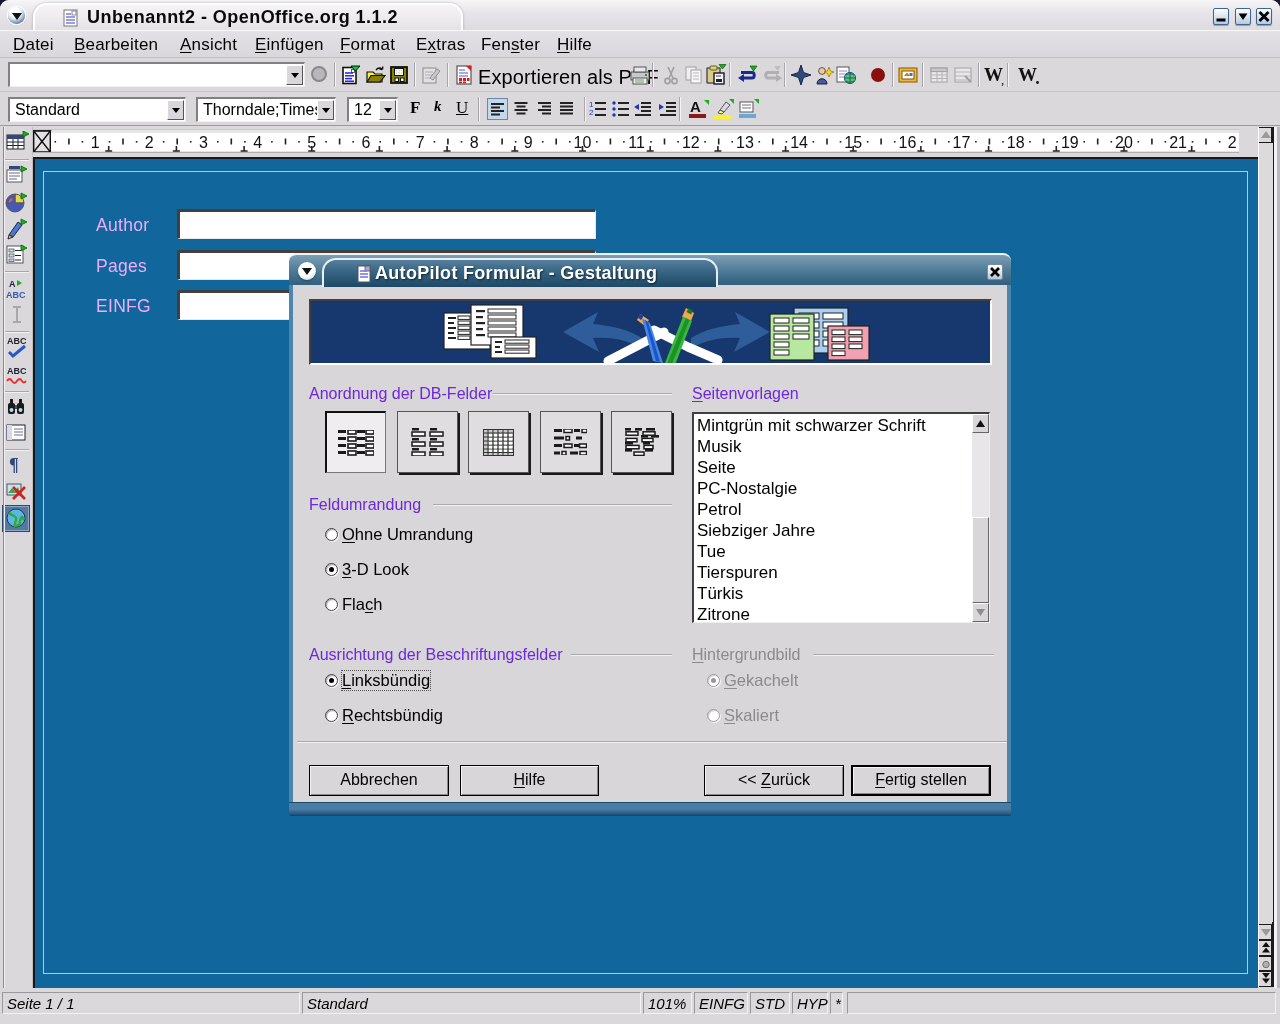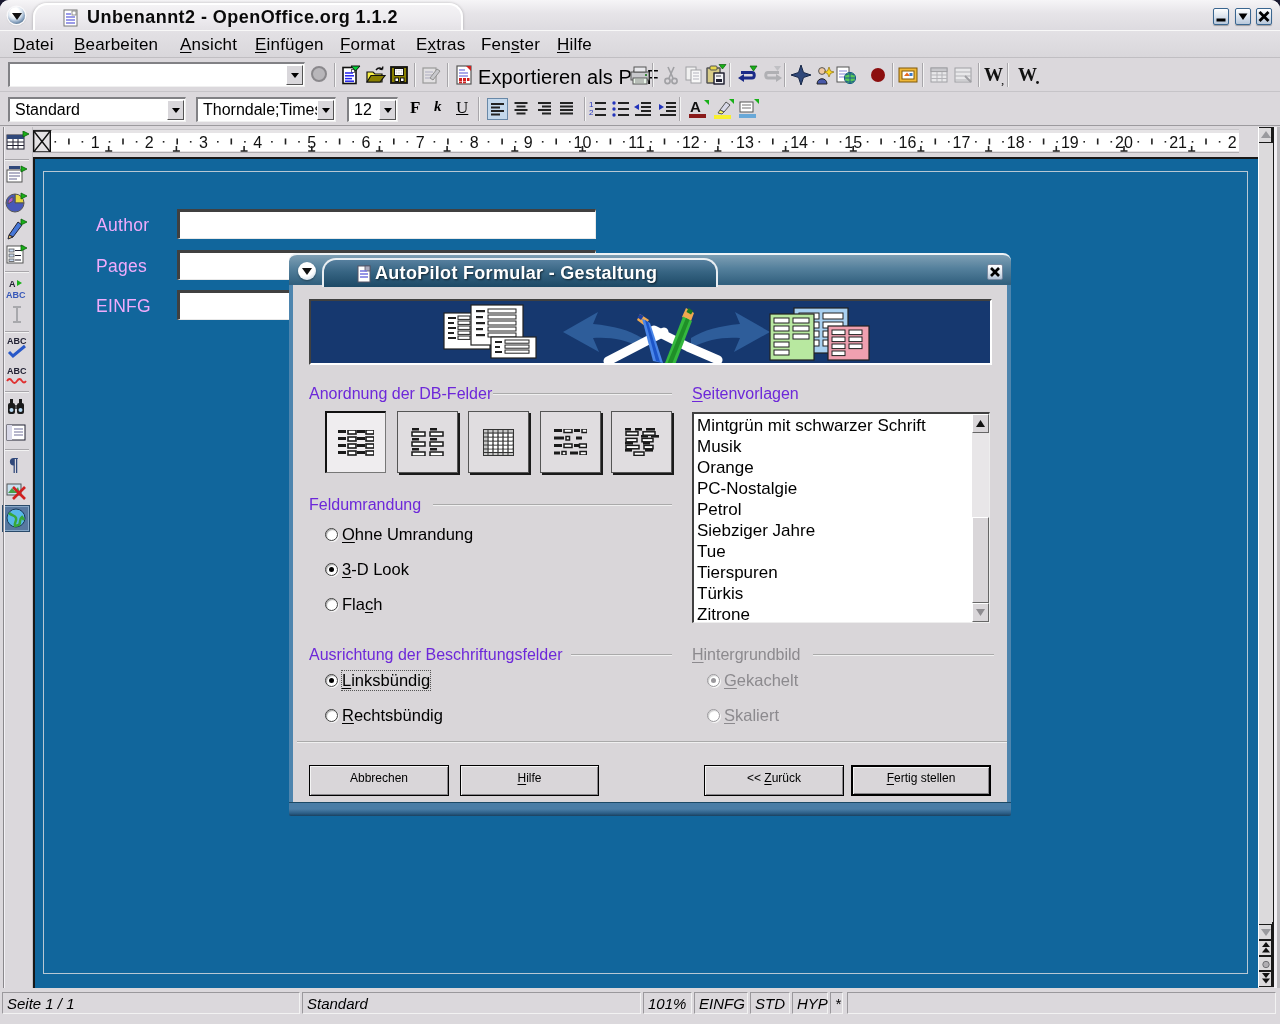--- a/index.html
+++ b/index.html
@@ -74,21 +74,21 @@
 .selbtn { position:absolute; width:61px; height:62px; background:#e0dde0; border:1px solid #555;
   box-shadow:2px 2px 0 #1a1a1a; display:flex; align-items:center; justify-content:center; }
 .selbtn.sel { background:#efedef; border:2px solid #111; border-right:1px solid #777; border-bottom:1px solid #777; box-shadow:none; }
 .radio { position:absolute; width:13px; height:13px; border-radius:50%; background:#fff; border:1px solid #404040; box-shadow:inset 1px 1px 1px rgba(0,0,0,.35), 1px 1px 0 #f6f6f6; }
 .radio.on:after { content:""; position:absolute; left:3px; top:3px; width:5px; height:5px; border-radius:50%; background:#000; }
 .radio.dis { border-color:#9a989c; box-shadow:inset 1px 1px 1px rgba(0,0,0,.2), 1px 1px 0 #f6f6f6; }
 .radio.dis:after { background:#9a989c; }
 .rlabel { position:absolute; font-size:16.5px; color:#000; white-space:nowrap; }
 #listbox { position:absolute; left:399px; top:127px; width:298px; height:211px; background:#fff; border-top:2px solid #404040; border-left:2px solid #404040; border-right:1px solid #eee; border-bottom:1px solid #eee; font-size:17px; }
 #listbox .it { position:absolute; left:3px; }
-.dbtn { position:absolute; top:480px; height:31px; background:#d9d6d9; border:1px solid #000; box-shadow:inset 1px 1px 0 #f4f4f4, inset -1px -1px 0 #8a888c; font-size:12px; color:#000; text-align:center; padding-top:5px; }
+.dbtn { position:absolute; top:480px; height:31px; background:#d9d6d9; border:1px solid #000; box-shadow:inset 1px 1px 0 #f4f4f4, inset -1px -1px 0 #8a888c; font-size:16px; color:#000; text-align:center; padding-top:5px; }
 </style>
 </head>
 <body>
 <div id="screen">
 <div id="win">
 
   <div id="titlebar">
     <div id="titletab">
       <svg class="abs" style="left:28px;top:4px" width="16" height="18" viewBox="0 0 16 18">
             <rect x="1" y="1" width="13" height="16" fill="#fff" stroke="#777"></rect>
@@ -921,21 +921,21 @@
     <div class="rlabel" style="left:49px;top:421px"><u>R</u>echtsbündig</div>
     <div class="glabel" style="left:399px;top:361px;color:#8c8a8e"><u>H</u>intergrundbild</div>
     <div class="gline" style="left:520px;top:369px;width:181px"></div>
     <div class="radio on dis" style="left:414px;top:389px"></div>
     <div class="rlabel" style="left:431px;top:386px;color:#8c8a8e"><u>G</u>ekachelt</div>
     <div class="radio dis" style="left:414px;top:424px"></div>
     <div class="rlabel" style="left:431px;top:421px;color:#8c8a8e"><u>S</u>kaliert</div>
     <div id="listbox">
       <div class="it" style="top:2px">Mintgrün mit schwarzer Schrift</div>
       <div class="it" style="top:23px">Musik</div>
-      <div class="it" style="top:44px">Orange</div>
+      <div class="it" style="top:44px">Seite</div>
       <div class="it" style="top:65px">PC-Nostalgie</div>
       <div class="it" style="top:86px">Petrol</div>
       <div class="it" style="top:107px">Siebziger Jahre</div>
       <div class="it" style="top:128px">Tue</div>
       <div class="it" style="top:149px">Tierspuren</div>
       <div class="it" style="top:170px">Türkis</div>
       <div class="it" style="top:191px">Zitrone</div>
       <div class="abs" style="left:278px;top:0;width:17px;height:208px;background:#e8e6e8"></div>
       <div class="abs" style="left:278px;top:0;width:17px;height:19px;background:#d9d6d9;border:1px solid #fff;border-right-color:#666;border-bottom-color:#666"><svg width="15" height="17">
             <polygon points="7.5,5 12,12 3,12" fill="#111"></polygon>

